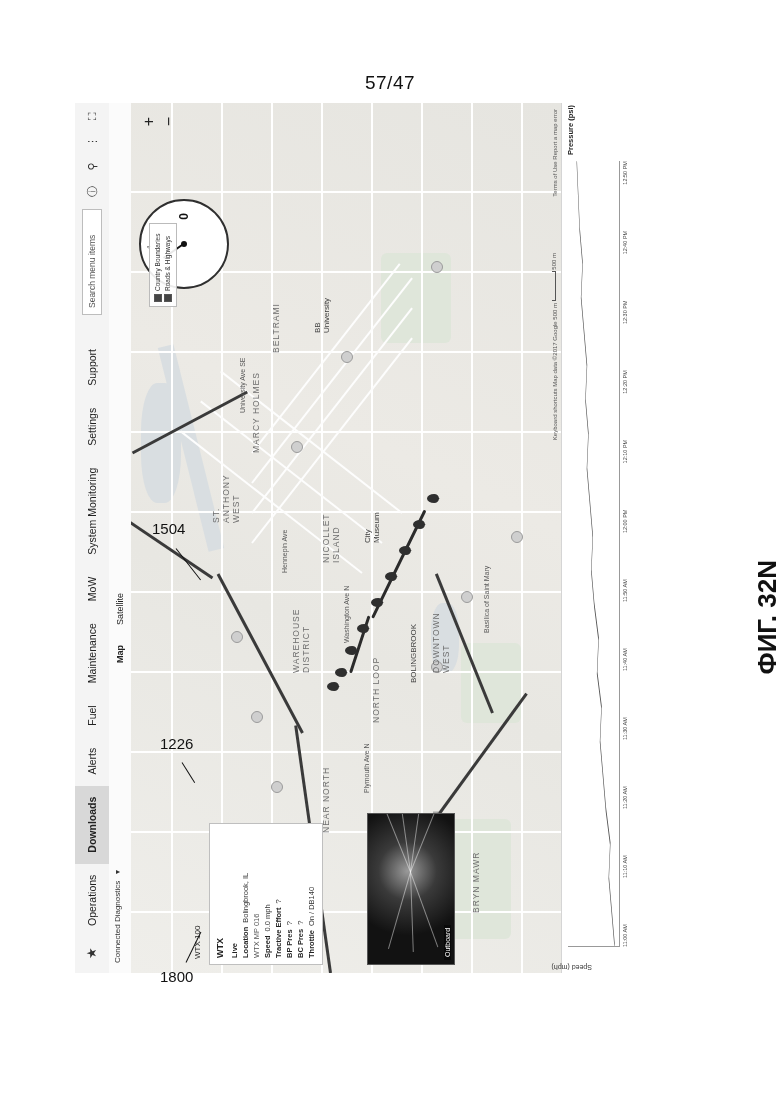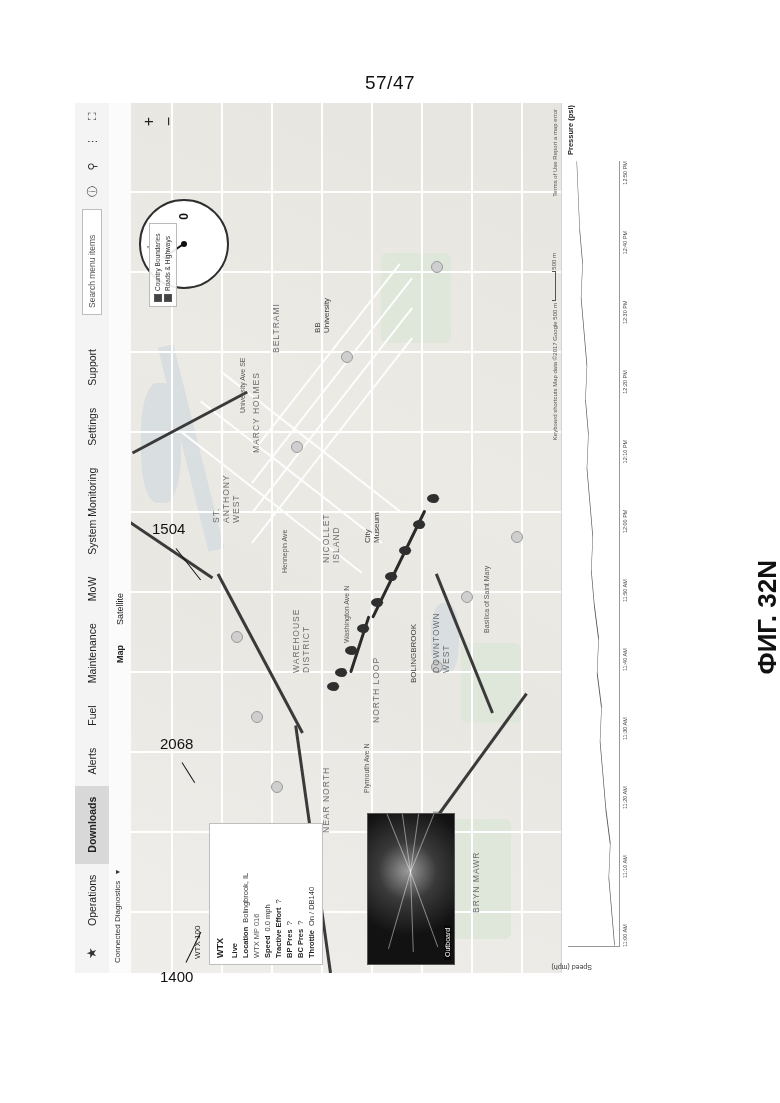--- a/index.html
+++ b/index.html
@@ -452,20 +452,20 @@
         <span>12:20 PM</span>
         <span>12:30 PM</span>
         <span>12:40 PM</span>
         <span>12:50 PM</span>
       </div>
     </div>
 
   </div>
 </div>
 
-<div class="callout" style="left:160px;top:968px;">1400</div>
+<div class="callout" style="left:160px;top:968px;">1800</div>
 <div class="leader" style="left:186px;top:962px;width:34px;transform:rotate(-64deg);"></div>
 
-<div class="callout" style="left:160px;top:735px;">2068</div>
+<div class="callout" style="left:160px;top:735px;">1226</div>
 <div class="leader" style="left:182px;top:762px;width:24px;transform:rotate(58deg);"></div>
 
 <div class="callout" style="left:152px;top:520px;text-align:center;">1504</div>
 <div class="leader" style="left:176px;top:548px;width:40px;transform:rotate(52deg);"></div>
 
 </body></html>

